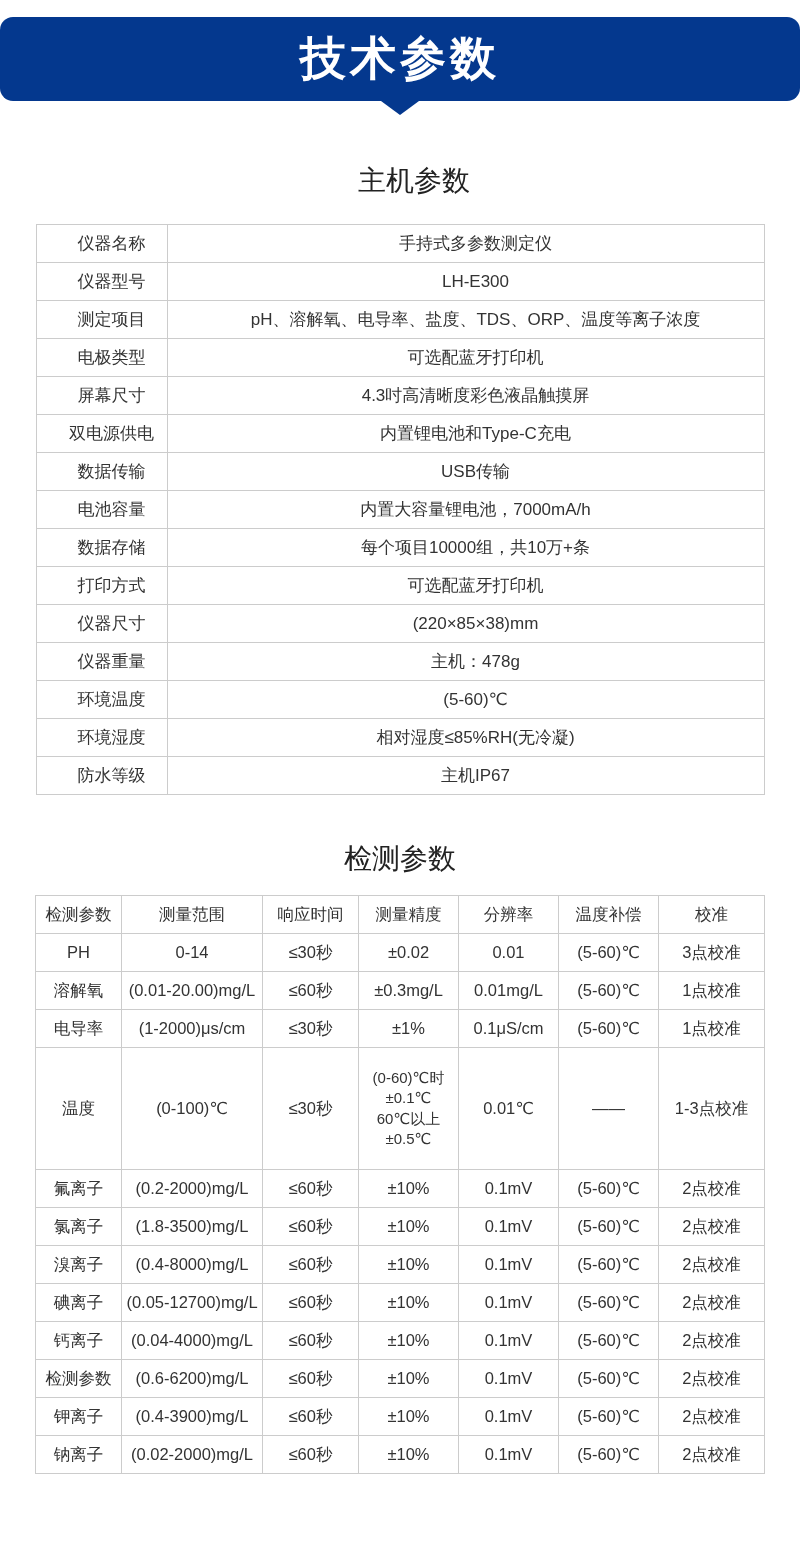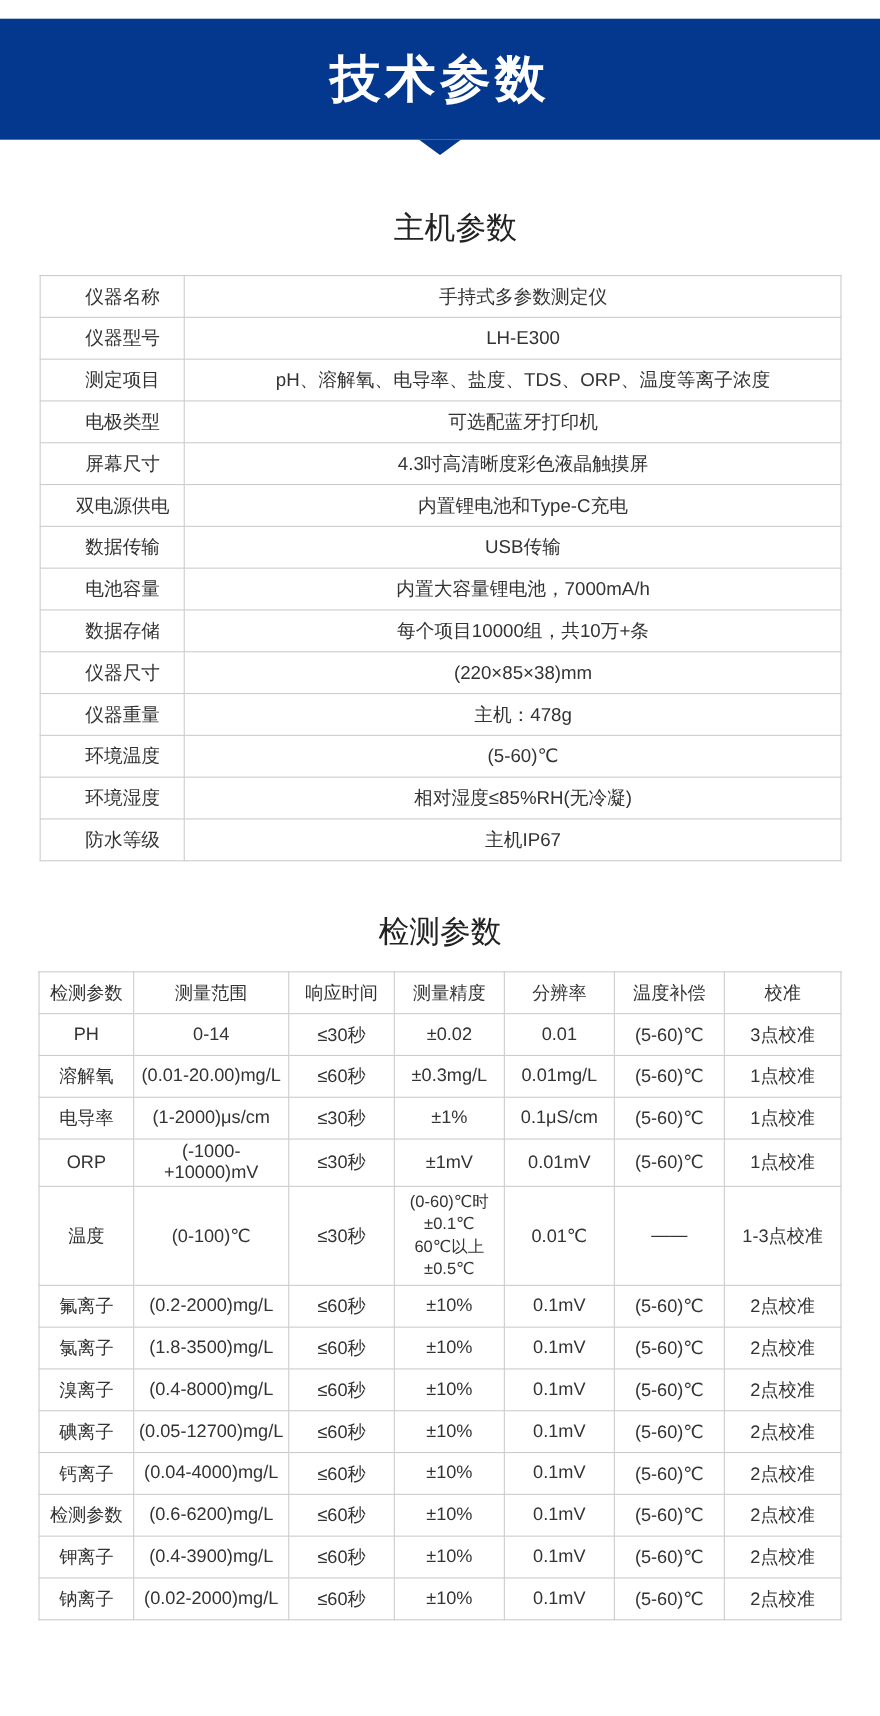--- a/index.html
+++ b/index.html
@@ -14,25 +14,26 @@
     height: 1560px;
     background: #ffffff;
     overflow: hidden;
     position: relative;
   }
   
   .top-strip { height: 17px; background: #ffffff; }
 
   
   .banner {
-    height: 110px;
+    height: 84px;
     background: #04388e;
     display: flex;
     align-items: center;
     justify-content: center;
+    border-radius: 13px;
   }
   .banner-title {
     color: #ffffff;
     font-size: 46px;
     font-weight: bold;
     letter-spacing: 4px;
   }
   .banner-arrow {
     width: 0; height: 0;
     margin: 0 auto;
@@ -72,21 +73,21 @@
   .host-table td { height: 38px; padding-left: 24px; }
   .host-table .label-col { width: 131px; }
 
   
   .detect-table td, .detect-table th { height: 38px; font-size: 16.5px; }
   .detect-table th { font-weight: 400; }
   .detect-table td.multiline {
     white-space: pre-line;
     font-size: 15px;
     line-height: 1.35;
-    padding: 4px 2px;
+    padding: 20px 2px;
   }
   .detect-table tr.tall-row td { height: 86px; }
 </style>
 </head>
 <body>
 
 <div class="page">
 
   <div class="top-strip"></div>
 
@@ -131,20 +132,24 @@
           <td>数据传输</td>
           <td>USB传输</td>
         </tr>
         <tr>
           <td>电池容量</td>
           <td>内置大容量锂电池，7000mA/h</td>
         </tr>
         <tr>
           <td>数据存储</td>
           <td>每个项目10000组，共10万+条</td>
+        </tr>
+        <tr>
+          <td>打印方式</td>
+          <td>可选配蓝牙打印机</td>
         </tr>
         <tr>
           <td>仪器尺寸</td>
           <td>(220×85×38)mm</td>
         </tr>
         <tr>
           <td>仪器重量</td>
           <td>主机：478g</td>
         </tr>
         <tr>
@@ -206,29 +211,20 @@
         </tr>
         <tr>
           <td>电导率</td>
           <td>(1-2000)μs/cm</td>
           <td>≤30秒</td>
           <td>±1%</td>
           <td>0.1μS/cm</td>
           <td>(5-60)℃</td>
           <td>1点校准</td>
         </tr>
-        <tr>
-          <td>ORP</td>
-          <td>(-1000-+10000)mV</td>
-          <td>≤30秒</td>
-          <td>±1mV</td>
-          <td>0.01mV</td>
-          <td>(5-60)℃</td>
-          <td>1点校准</td>
-        </tr>
         <tr class="tall-row">
           <td>温度</td>
           <td>(0-100)℃</td>
           <td>≤30秒</td>
           <td class="multiline">(0-60)℃时
 ±0.1℃
 60℃以上
 ±0.5℃</td>
           <td>0.01℃</td>
           <td>——</td>

